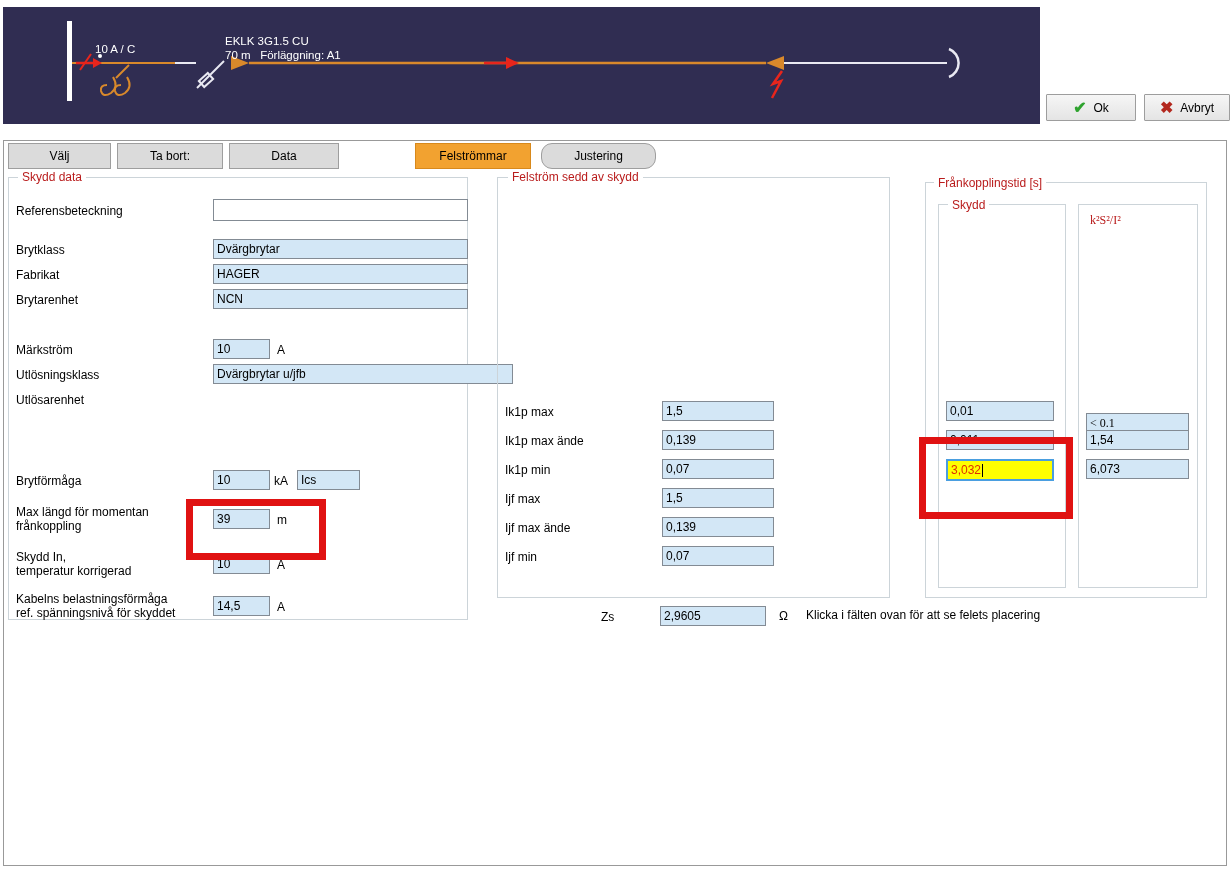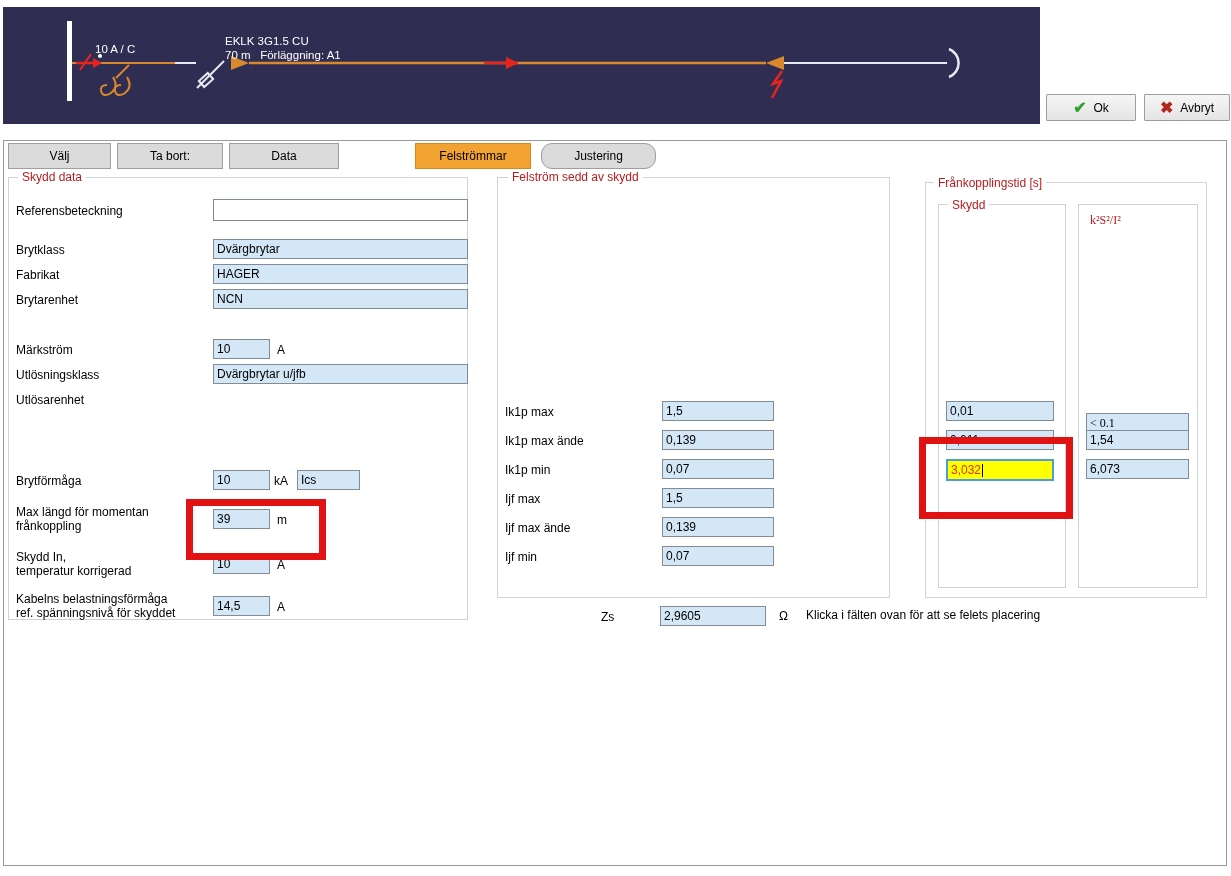--- a/index.html
+++ b/index.html
@@ -127,21 +127,21 @@
   <div class="field" style="left:213px;top:264px;width:255px;">HAGER</div>
 
   <div class="lbl" style="left:16px;top:293px;">Brytarenhet</div>
   <div class="field" style="left:213px;top:289px;width:255px;">NCN</div>
 
   <div class="lbl" style="left:16px;top:343px;">Märkström</div>
   <div class="field" style="left:213px;top:339px;width:57px;">10</div>
   <div class="lbl" style="left:277px;top:343px;">A</div>
 
   <div class="lbl" style="left:16px;top:368px;">Utlösningsklass</div>
-  <div class="field" style="left:213px;top:364px;width:255px;">Dvärgbrytar u/jfb</div>
+  <div class="field" style="left:213px;top:364px;width:300px;">Dvärgbrytar u/jfb</div>
 
   <div class="lbl" style="left:16px;top:393px;">Utlösarenhet</div>
 
   <div class="lbl" style="left:16px;top:474px;">Brytförmåga</div>
   <div class="field" style="left:213px;top:470px;width:57px;">10</div>
   <div class="lbl" style="left:274px;top:474px;">kA</div>
   <div class="field" style="left:297px;top:470px;width:63px;">Ics</div>
 
   <div class="lbl" style="left:16px;top:505px;">Max längd för momentan</div>
   <div class="lbl" style="left:16px;top:519px;">frånkoppling</div>

